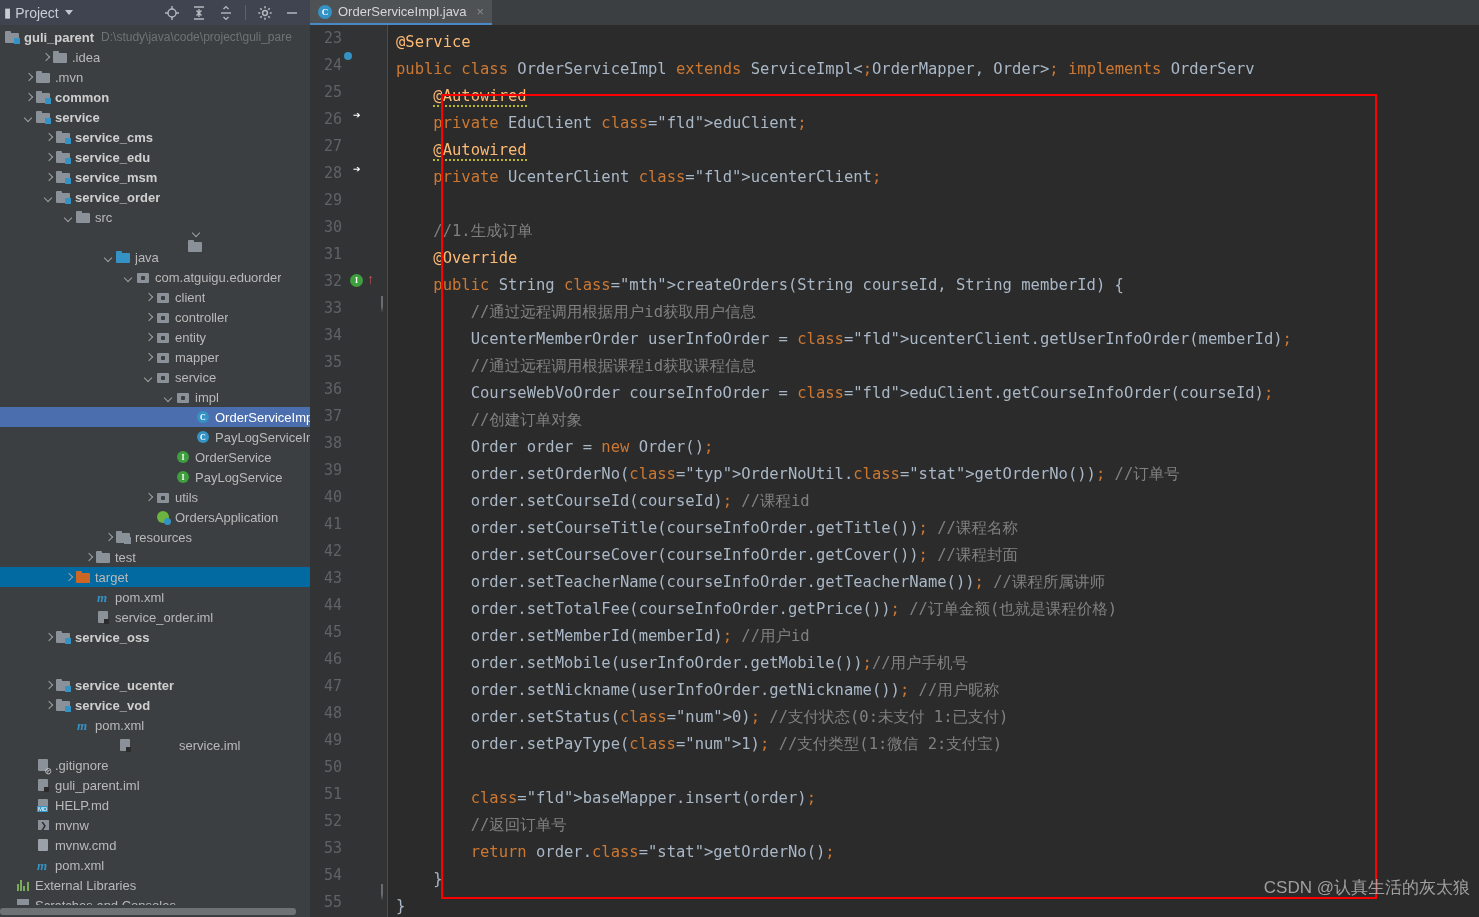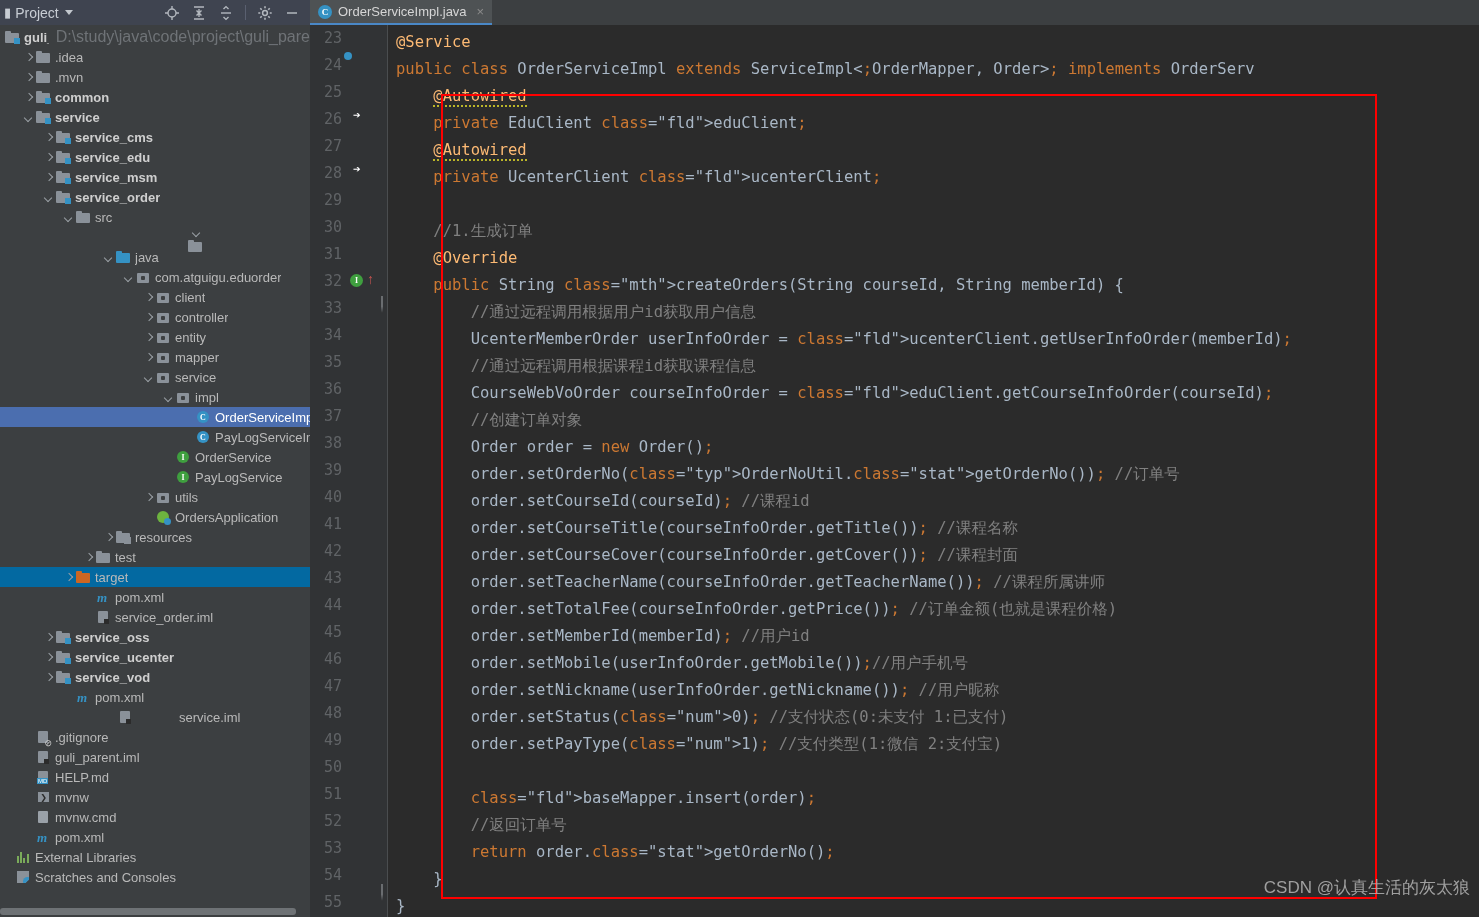--- a/index.html
+++ b/index.html
@@ -33,21 +33,21 @@
   .row { height:20px; display:flex; align-items:center; white-space:nowrap; font-size:13px; color:#b9b9b9; position:relative; }
   .row.sel { background:#4b6eaf; color:#ffffff; }
   .row.amber { background:#0369a1; }
   .arrow { width:11px; height:11px; flex:0 0 11px; position:relative; }
   .arrow.r::after { content:""; position:absolute; left:2px; top:2px; width:5px;height:5px; border-right:1.4px solid #9aa0a6; border-top:1.4px solid #9aa0a6; transform:rotate(45deg); }
   .arrow.d::after { content:""; position:absolute; left:1px; top:3px; width:5px;height:5px; border-right:1.4px solid #9aa0a6; border-bottom:1.4px solid #9aa0a6; transform:rotate(45deg); }
   .ico { width:16px; height:16px; flex:0 0 16px; margin-right:4px; position:relative; }
   .lbl { overflow:hidden; }
   .lbl.b { font-weight:bold; color:#cfcfcf; }
   .row.sel .lbl { color:#fff; }
-  .path { color:#6f7377; font-size:16px; margin-left:7px; }
+  .path { color:#6f7377; font-size:12px; margin-left:7px; }
 
   
   .f-plain, .f-mod, .f-src, .f-pkg, .f-res, .f-target { position:absolute; inset:0; }
   .f-plain::before,.f-mod::before,.f-res::before,.f-target::before{
      content:""; position:absolute; left:1px; top:4px; width:14px; height:10px; background:#8a9199; border-radius:1px;}
   .f-plain::after,.f-mod::after,.f-res::after,.f-target::after{
      content:""; position:absolute; left:1px; top:2px; width:6px; height:3px; background:#8a9199; border-radius:1px 1px 0 0;}
   .f-target::before,.f-target::after{ background:#cc6622; }
   .f-mod .badge { position:absolute; right:0px; bottom:1px; width:6px;height:6px; background:#3592c4; }
   .f-res .badge2 { position:absolute; right:0; bottom:1px; width:7px; height:7px; background:#8a9199; }
@@ -166,21 +166,21 @@
         <div class="row" style="padding-left:4px;">
           <span class="ico">
             <span class="f-mod">
                 <span class="badge"></span>
               </span>
           </span>
           <span class="lbl b">guli_parent</span>
           <span class="path">D:\study\java\code\project\guli_pare</span>
         </div>
         <div id="tree-rows">
-            <div class="row" style="padding-left: 24px;">
+            <div class="row" style="padding-left: 41px;">
               <span class="arrow r"></span>
               <span class="ico">
                 <span class="f-plain"></span>
               </span>
               <span class="lbl">.idea</span>
             </div>
             <div class="row" style="padding-left: 24px;">
               <span class="arrow r"></span>
               <span class="ico">
                 <span class="f-plain"></span>
@@ -390,21 +390,21 @@
             </div>
             <div class="row" style="padding-left: 44px;">
               <span class="arrow r"></span>
               <span class="ico">
                 <span class="f-mod">
                   <span class="badge"></span>
                 </span>
               </span>
               <span class="lbl b">service_oss</span>
             </div>
-            <div class="row" style="padding-left: 44px;">
+            <div class="row" style="padding-left: 44px; margin-top: 28px;">
               <span class="arrow r"></span>
               <span class="ico">
                 <span class="f-mod">
                   <span class="badge"></span>
                 </span>
               </span>
               <span class="lbl b">service_ucenter</span>
             </div>
             <div class="row" style="padding-left: 44px;">
               <span class="arrow r"></span>

